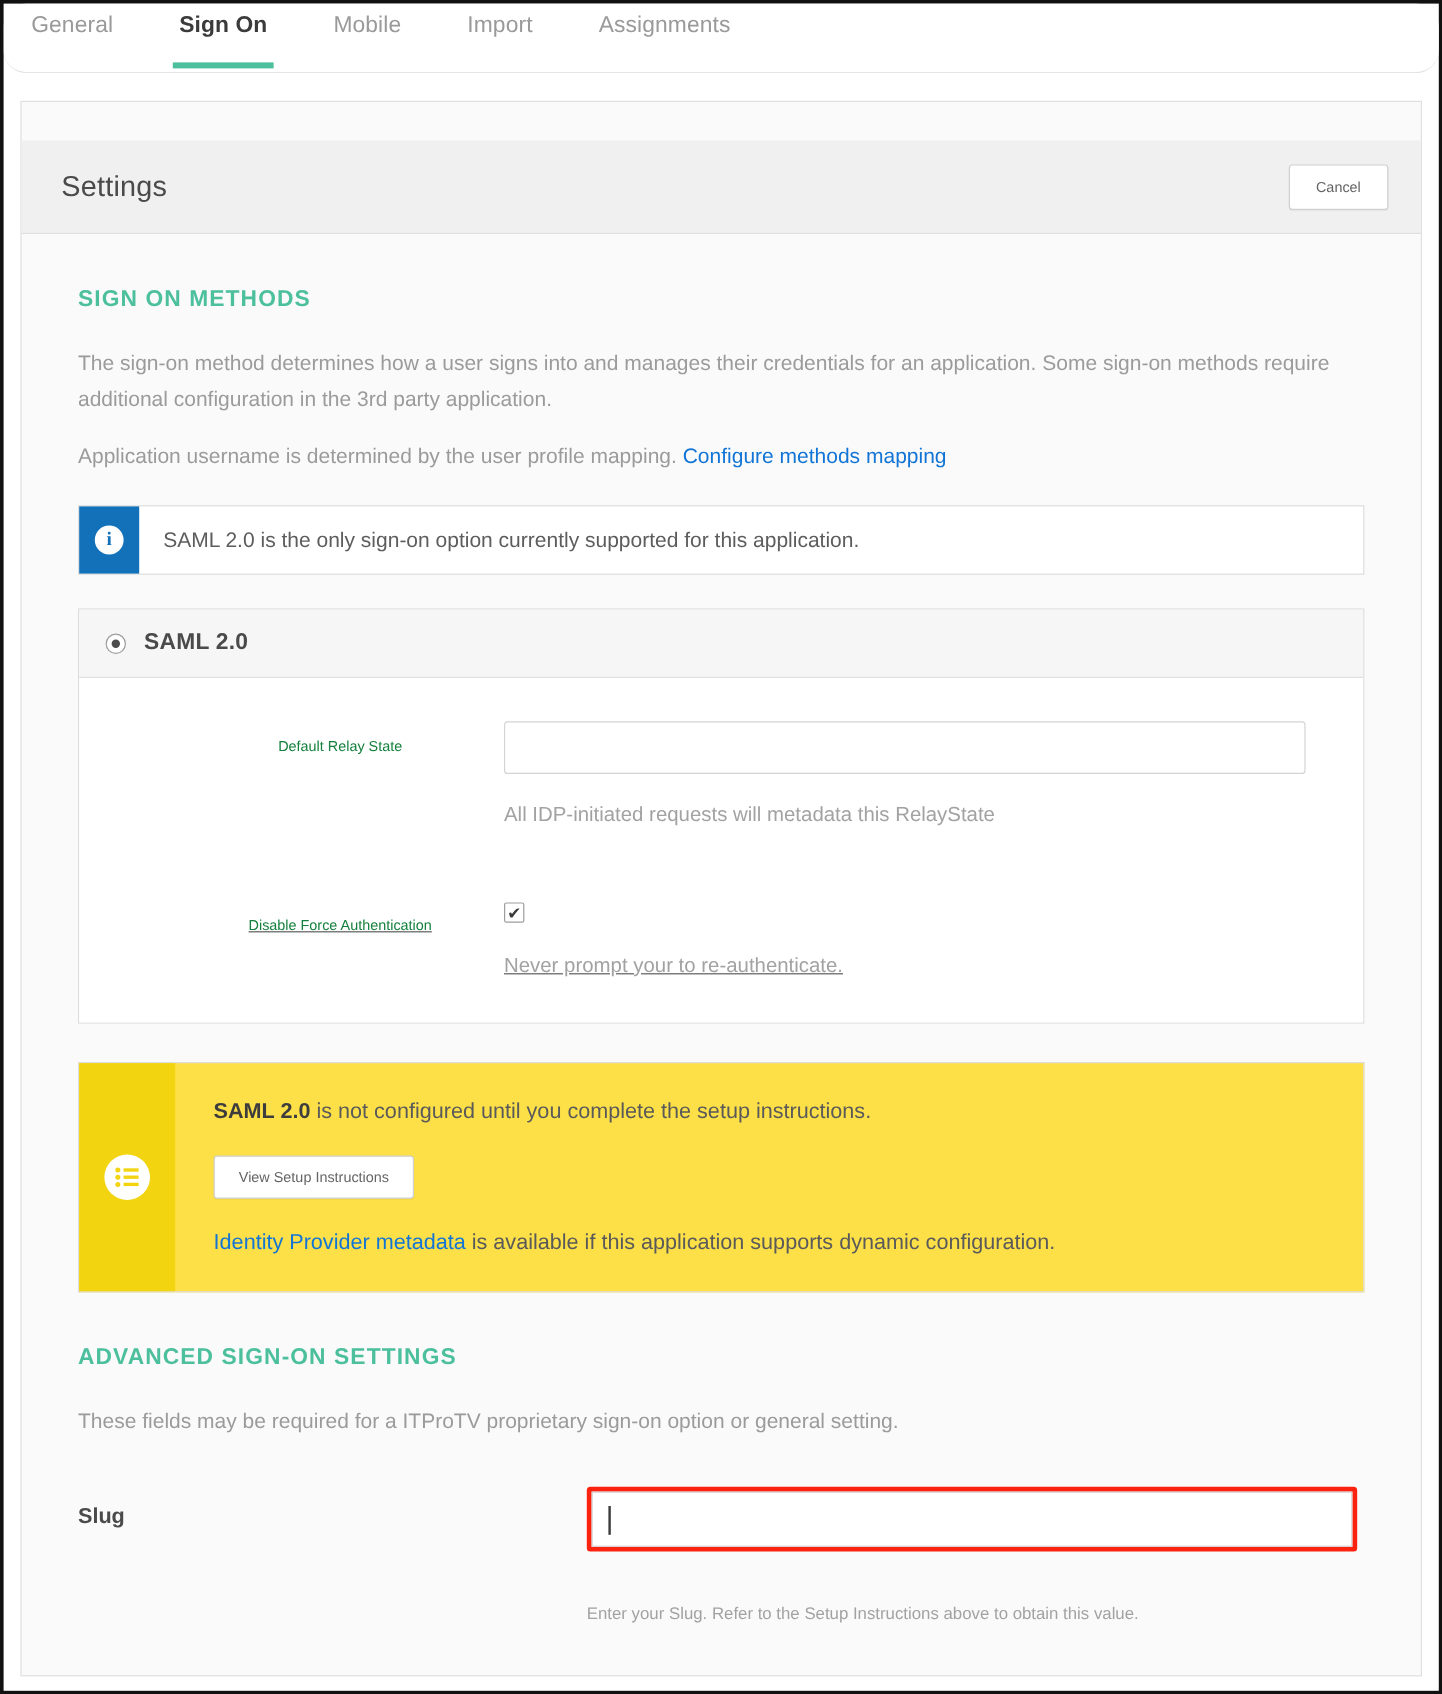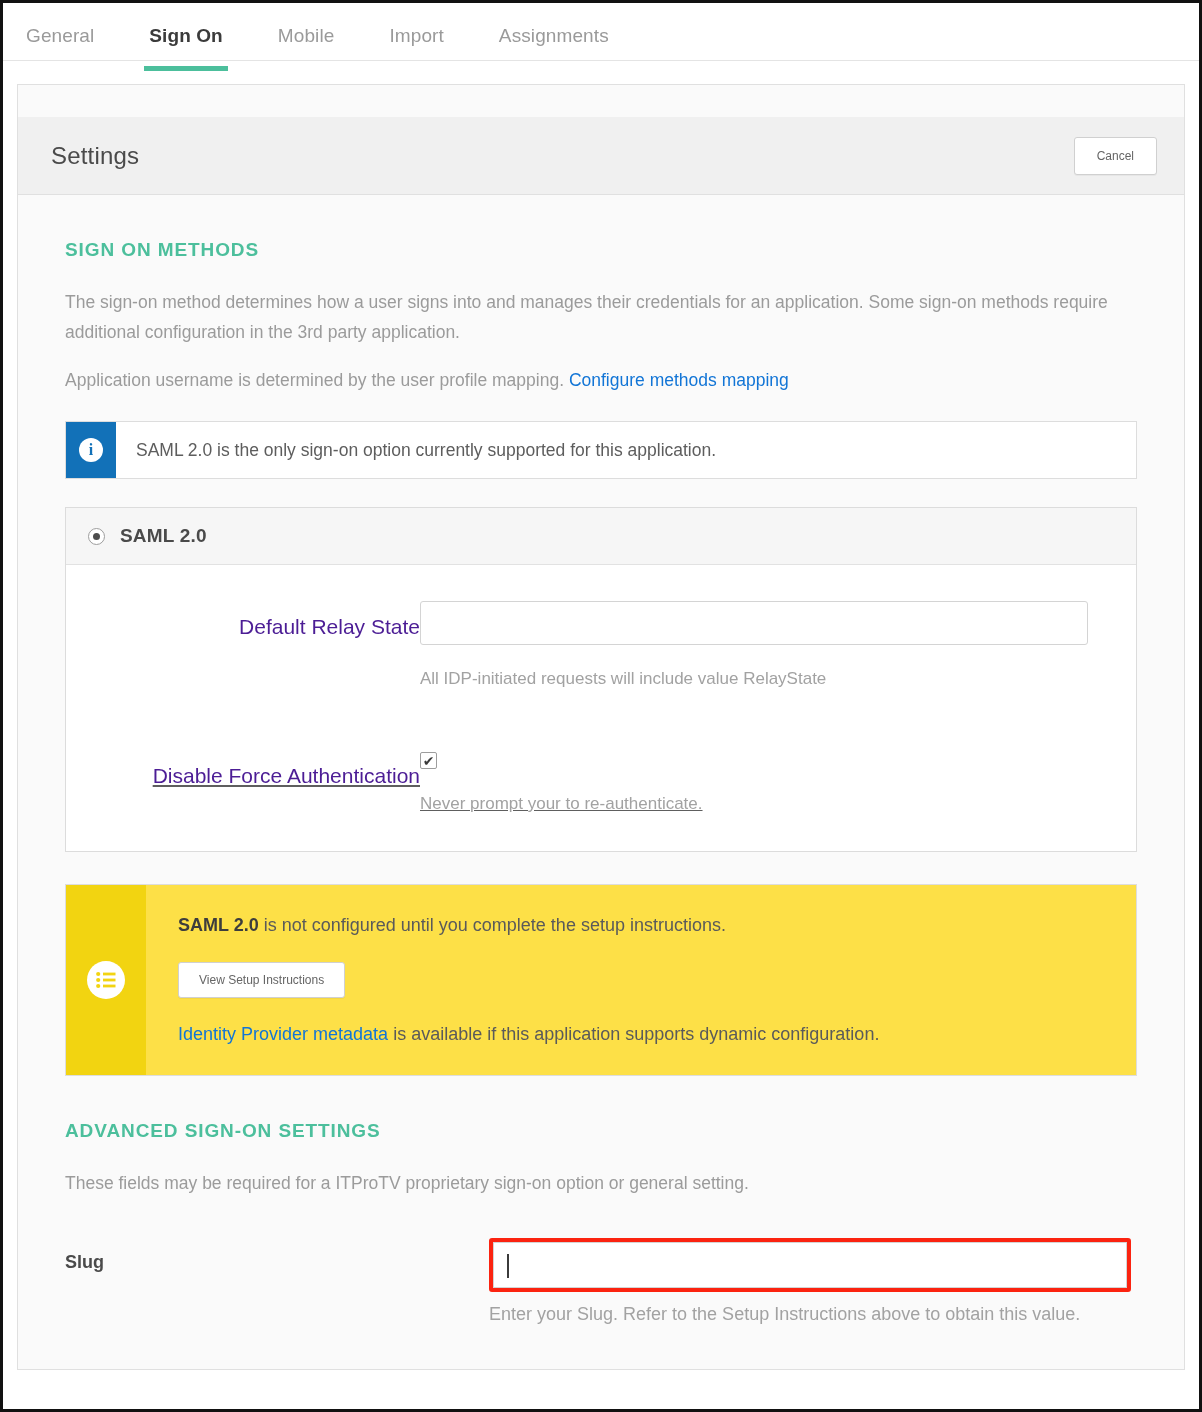--- a/index.html
+++ b/index.html
@@ -24,23 +24,24 @@
     background: #ffffff;
     overflow: hidden;
   }
 
   
   .tabbar {
     position: relative;
     height: 58px;
     background: #ffffff;
     display: flex;
-    align-items: center;
+    align-items: flex-start;
     padding-left: 23px;
     border-bottom: 1px solid #e4e4e4;
+    border-radius: 19px;
   }
   .tab {
     position: relative;
     font-size: 19px;
     color: #9a9a9a;
     padding: 8px 0 0 0;
     margin-right: 55px;
     cursor: pointer;
     letter-spacing: 0.1px;
     white-space: nowrap;
@@ -201,24 +202,24 @@
   }
   .field-row {
     display: flex;
     align-items: flex-start;
     padding: 0 24px 0 24px;
   }
   .field-row + .field-row { margin-top: 58px; text-decoration: underline; }
   .field-label {
     width: 330px;
     flex: none;
-    font-size: 21px;
-    color: #4c1d95;
+    font-size: 12px;
+    color: #15803d;
     padding-top: 14px;
-    text-align: right;
+    text-align: center;
     padding-left: 57px;
   }
   .field-control { flex: 1; padding-right: 24px; }
   .text-input {
     width: 100%;
     height: 44px;
     border: 1px solid #d4d4d4;
     border-radius: 3px;
     background: #ffffff;
     font-size: 17px;
@@ -322,23 +323,23 @@
   .caret {
     position: absolute;
     left: 14px;
     top: 12px;
     width: 2px;
     height: 24px;
     background: #3b3b3b;
   }
   .slug-inner { position: relative; }
   .adv-hint {
-    font-size: 18px;
+    font-size: 14px;
     color: #a2a2a2;
-    margin-top: 8px;
+    margin-top: 40px;
     line-height: 1.6;
     max-width: 640px;
   }
 </style>
 </head>
 <body>
 
 <div class="page-frame">
 
   <div class="tabbar">
@@ -379,21 +380,21 @@
           <span class="radio"></span>
           <span class="saml-label">SAML 2.0</span>
         </div>
 
         <div class="saml-panel-body">
 
           <div class="field-row">
             <div class="field-label">Default Relay State</div>
             <div class="field-control">
               <input class="text-input" type="text" value="" style="">
-              <div class="field-hint">All IDP-initiated requests will include value RelayState</div>
+              <div class="field-hint">All IDP-initiated requests will metadata this RelayState</div>
             </div>
           </div>
 
           <div class="field-row">
             <div class="field-label">Disable Force Authentication</div>
             <div class="field-control">
               <span class="checkbox">
                 <span>✔</span>
               </span>
               <div class="field-hint">Never prompt your to re-authenticate.</div>

